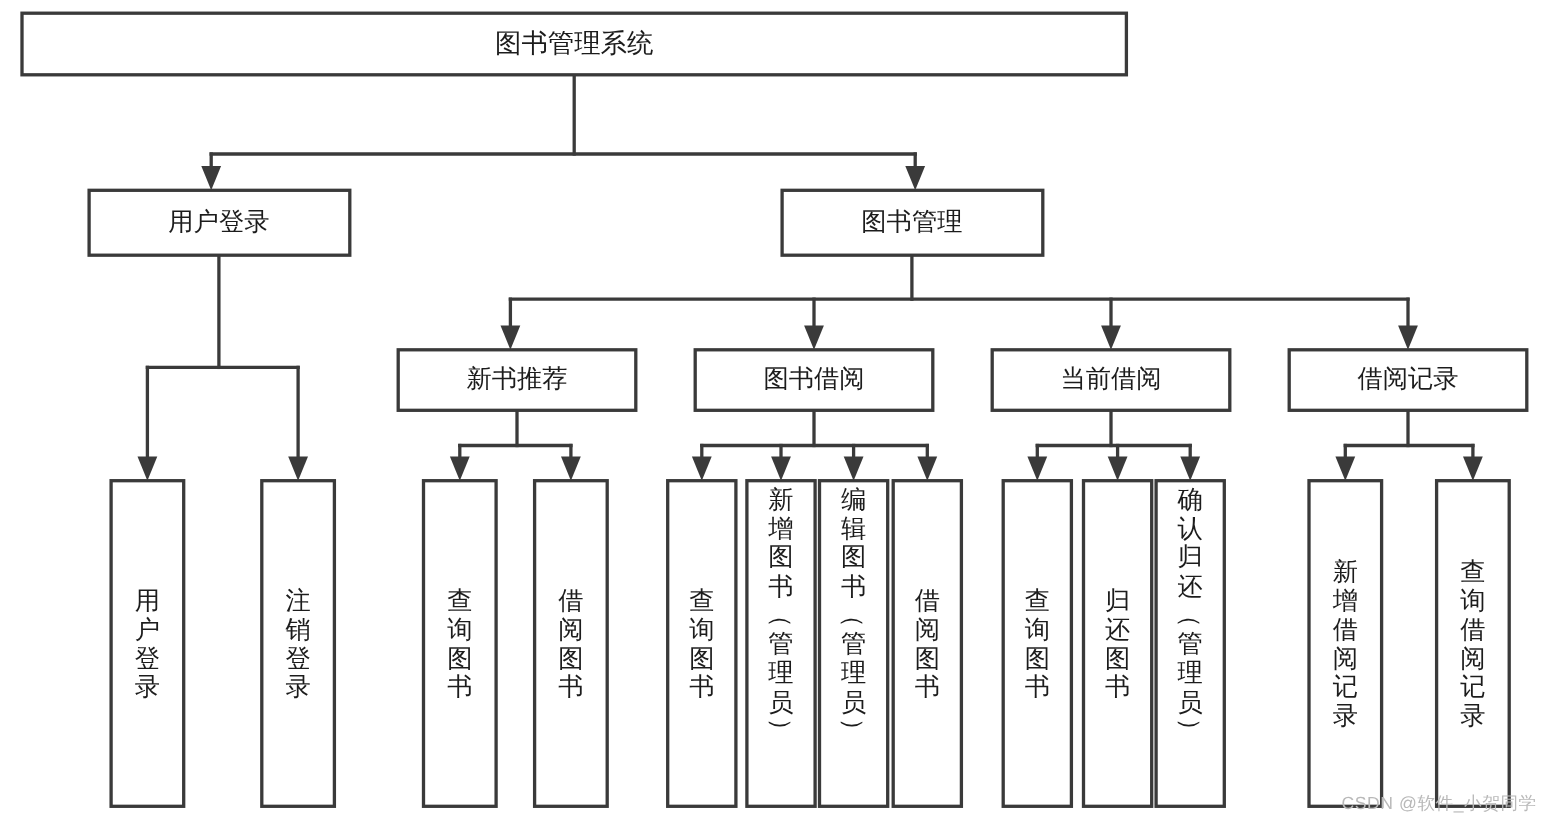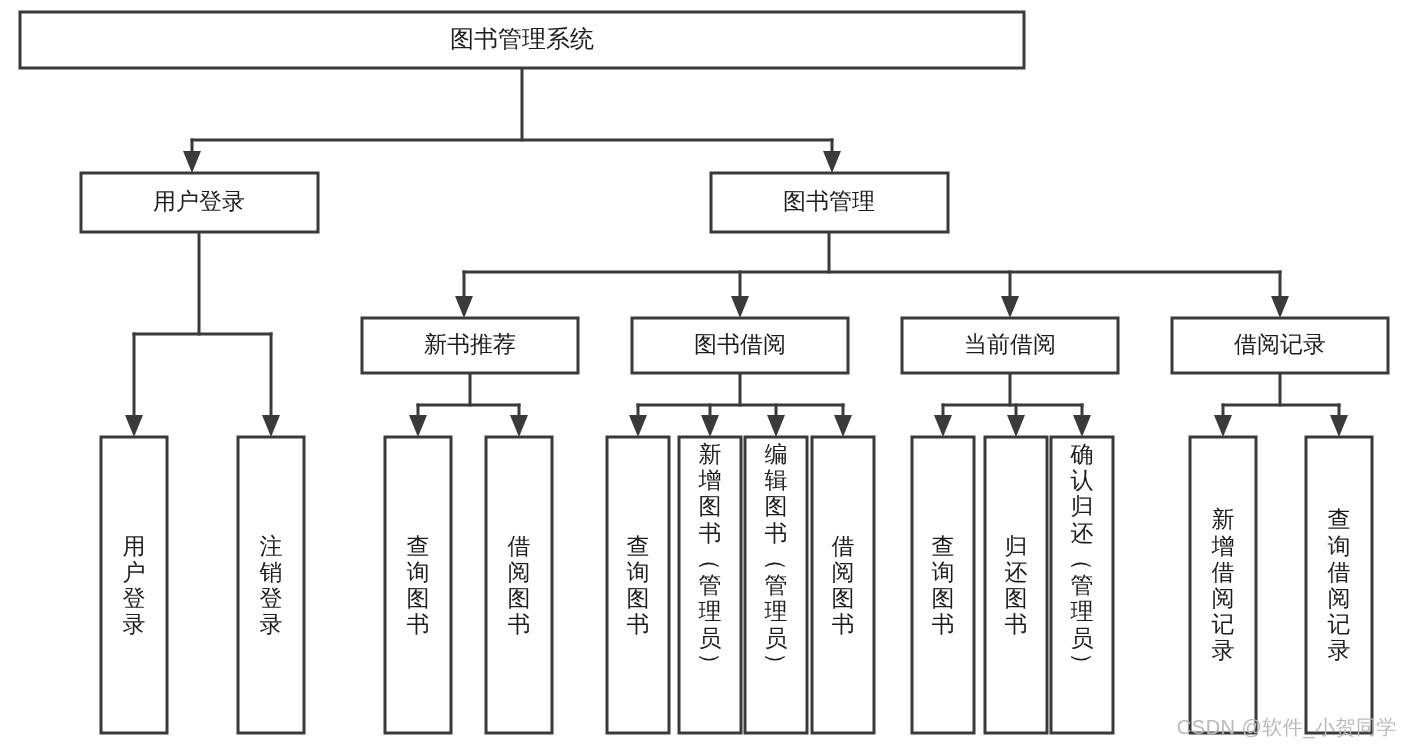--- a/index.html
+++ b/index.html
@@ -74,21 +74,21 @@
   }
   .vert-label-wrap span.paren {
     display: block;
     transform: rotate(90deg);
   }
   .watermark {
     position: absolute;
     right: 8px;
     bottom: 6px;
     font-family: "Liberation Sans", sans-serif;
-    font-size: 20px;
+    font-size: 16px;
     color: #b9b9b9;
     white-space: nowrap;
     letter-spacing: 0.5px;
   }
 </style>
 </head>
 <body>
 
 <div id="diagram-root">
 

